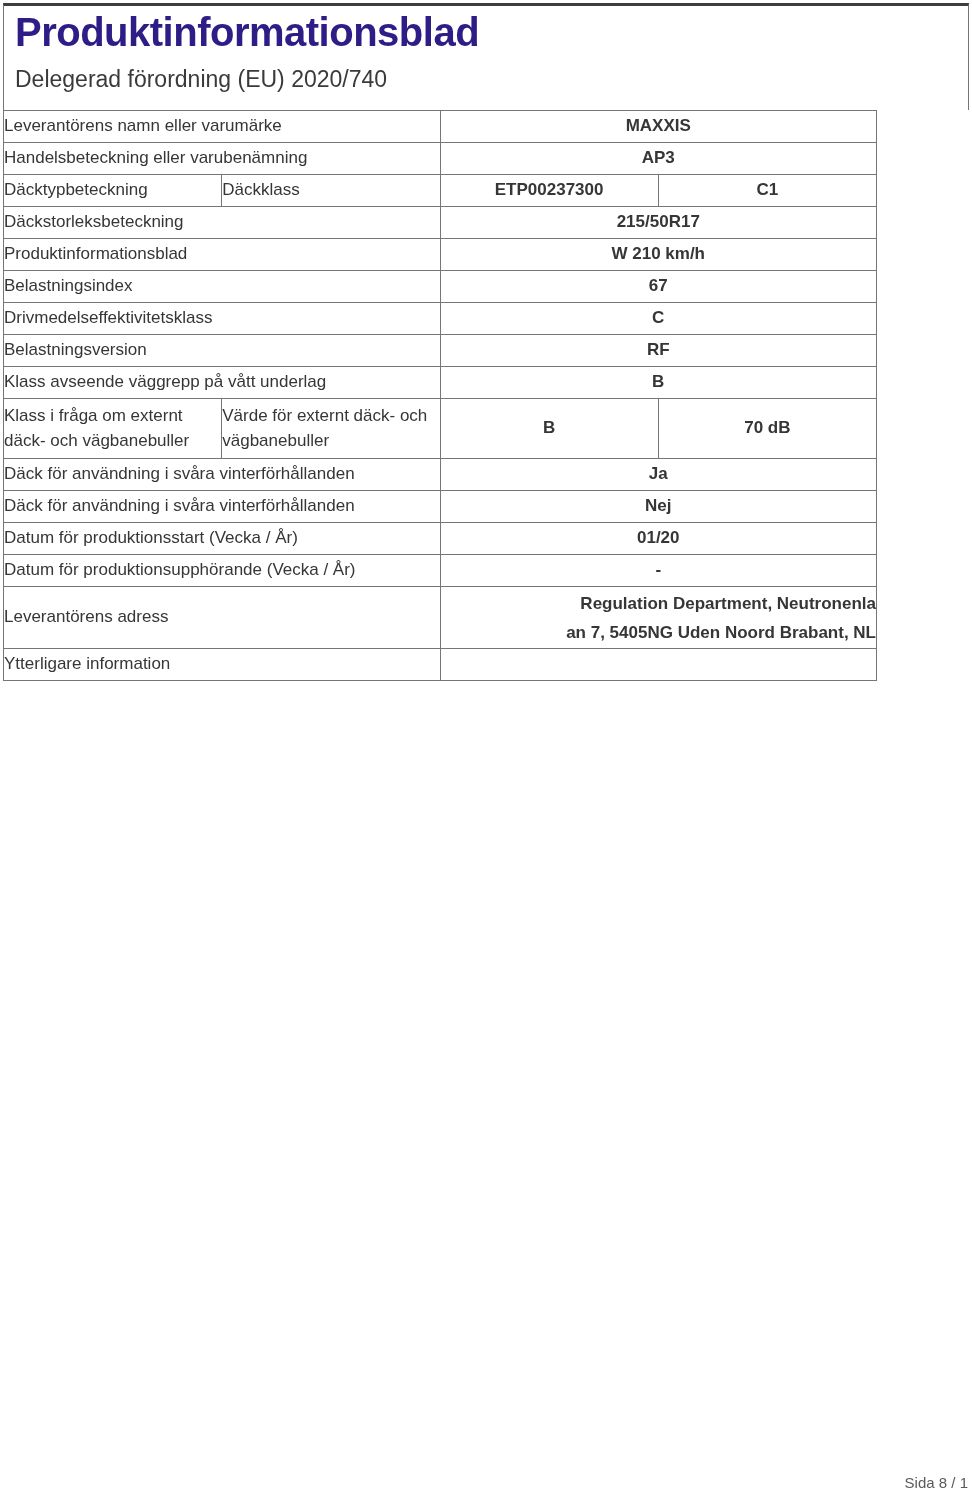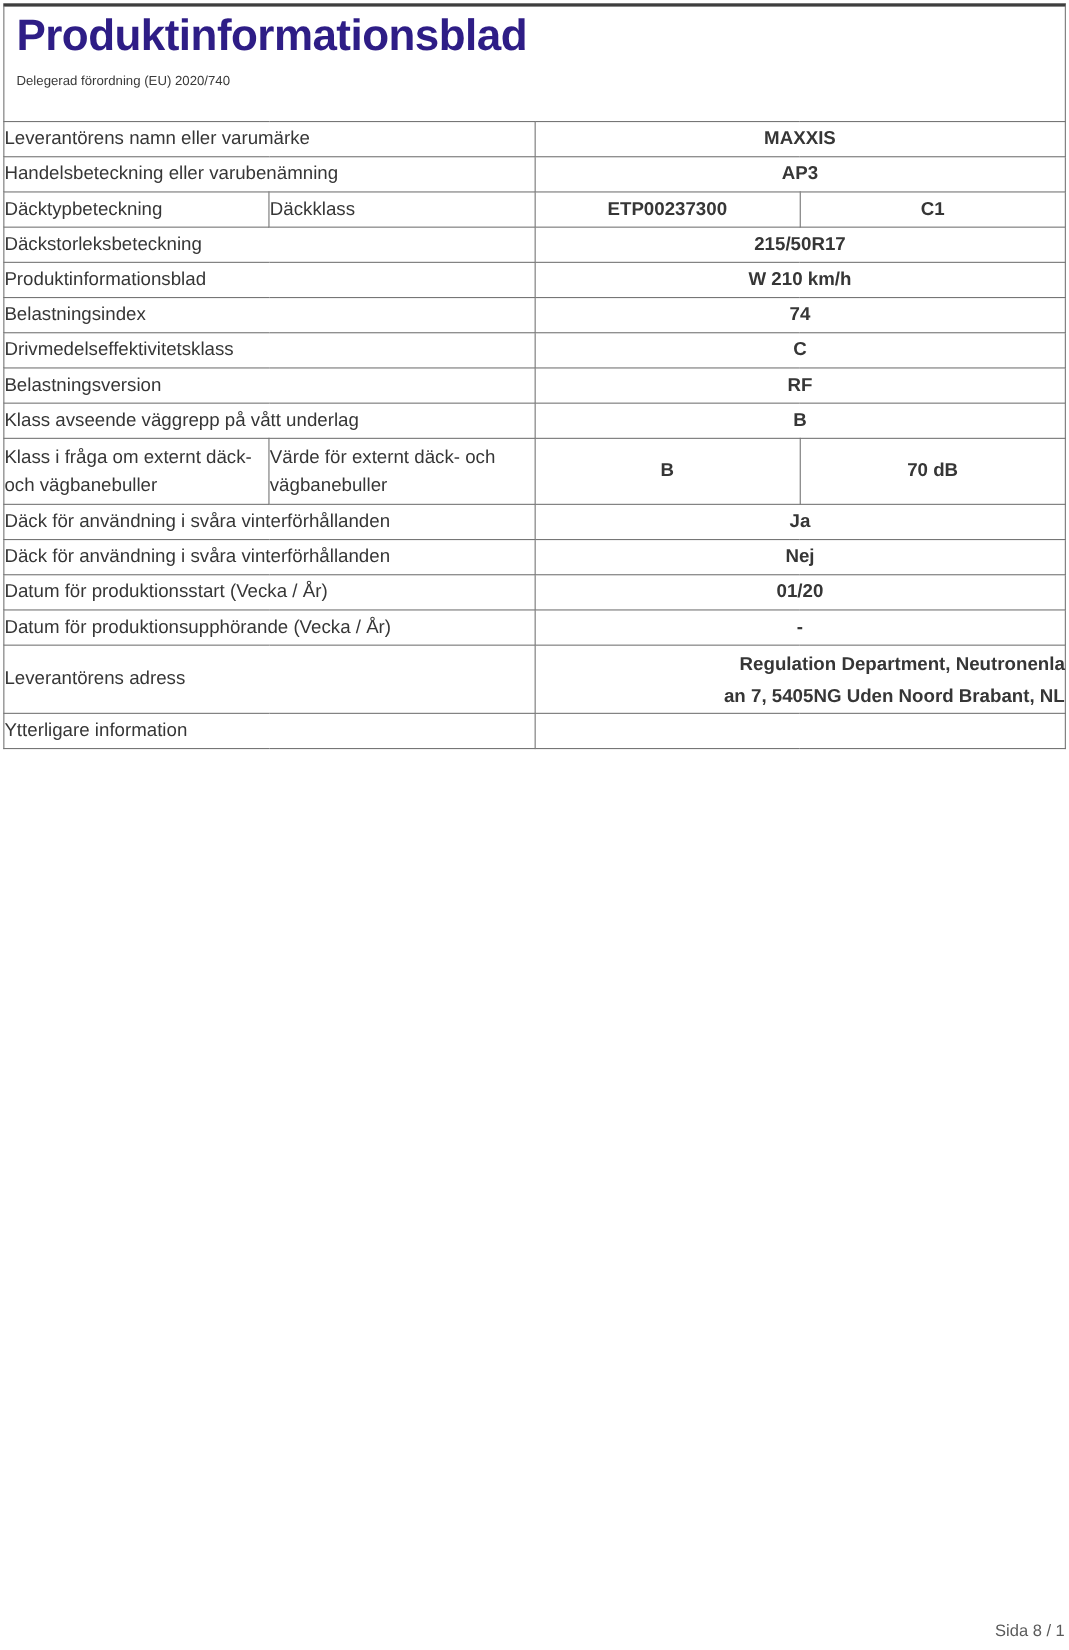--- a/index.html
+++ b/index.html
@@ -19,23 +19,23 @@
   .titlebox{
     border-top:3px solid var(--c-frame);
     border-left:1px solid var(--c-border);
     border-right:1px solid var(--c-border);
     height:107px;padding-left:11px;overflow:hidden;
   }
   .page-title{
     margin:2px 0 0 0;font-size:40px;font-weight:bold;line-height:1.2;
     letter-spacing:-0.5px;color:var(--c-title);
   }
-  .subtitle{margin-top:10px;font-size:12px;color:#3a3a3a;}
+  .subtitle{margin-top:10px;font-size:23px;color:#3a3a3a;}
   table.sheet{
-    border-collapse:collapse;width:966px;table-layout:fixed;
+    border-collapse:collapse;width:874px;table-layout:fixed;
   }
   table.sheet col{width:25%;}
   table.sheet td{
     border:1px solid var(--c-border);
     font-size:17px;color:var(--c-text);
     height:32px;padding:0;vertical-align:middle;
     line-height:1.45;
   }
   td.label{padding:2px 8px 2px 11px;text-align:left;}
   td.value{text-align:center;font-weight:bold;padding:2px 4px;}
@@ -82,21 +82,21 @@
       <tr>
         <td class="label" colspan="2">Däckstorleksbeteckning</td>
         <td class="value" colspan="2">215/50R17</td>
       </tr>
       <tr>
         <td class="label" colspan="2">Produktinformationsblad</td>
         <td class="value" colspan="2">W 210 km/h</td>
       </tr>
       <tr>
         <td class="label" colspan="2">Belastningsindex</td>
-        <td class="value" colspan="2">74</td>
+        <td class="value" colspan="2">67</td>
       </tr>
       <tr>
         <td class="label" colspan="2">Drivmedelseffektivitetsklass</td>
         <td class="value" colspan="2">C</td>
       </tr>
       <tr>
         <td class="label" colspan="2">Belastningsversion</td>
         <td class="value" colspan="2">RF</td>
       </tr>
       <tr>

